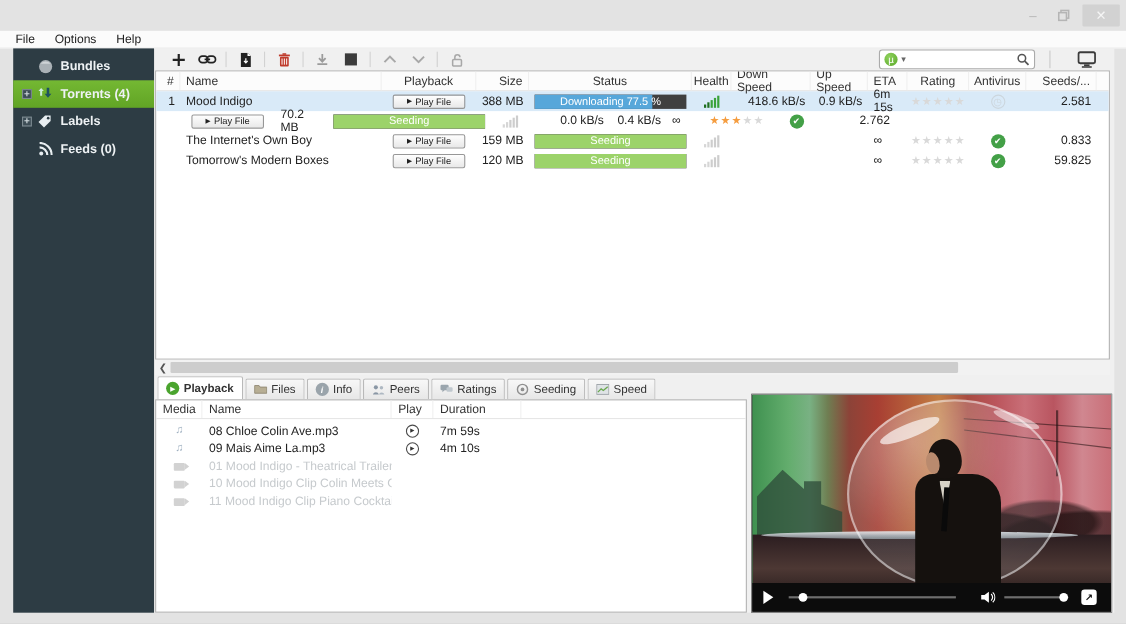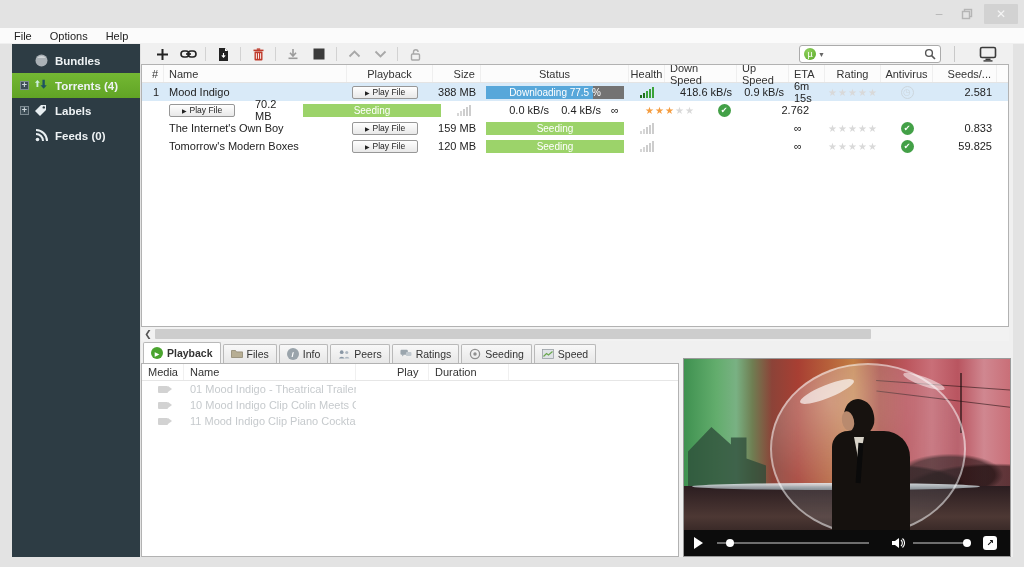--- a/index.html
+++ b/index.html
@@ -42,34 +42,34 @@
   .tsep2{position:absolute;right:58px;top:2px;width:1px;height:16px;background:#c9c9c9;}
   
   .table{position:absolute;top:20px;left:0;width:868px;height:263px;background:#fff;border:1px solid #b2b2b2;overflow:hidden;}
   .thead{display:flex;height:18px;background:#fcfcfc;border-bottom:1px solid #e4e4e4;color:#333;}
   .thead .cell{border-right:1px solid #efefef;display:flex;align-items:center;padding:0 5px;}
   .trow{display:flex;height:18px;align-items:center;}
   .trow .cell{padding:0 5px;display:flex;align-items:center;height:100%;}
   .trow.sel{background:#d9eaf8;}
   .c-num{width:22px;justify-content:flex-end;}
   .c-name{width:183px;}
-  .c-play{width:86px;}
+  .c-play{width:86px;justify-content:center;}
   .c-size{width:48px;justify-content:flex-end;}
   .c-status{width:148px;justify-content:center;}
   .c-health{width:36px;justify-content:center;}
   .c-down{width:72px;justify-content:flex-end;}
   .c-up{width:52px;justify-content:flex-end;}
   .c-eta{width:36px;justify-content:flex-start;}
   .c-rating{width:56px;justify-content:center;}
   .c-av{width:52px;justify-content:center;text-align:center;}
   .c-seeds{width:64px;justify-content:flex-end;}
   .playbtn{width:66px;height:13px;border:1px solid #979797;border-radius:2px;font-size:8.5px;
            background:linear-gradient(#fefefe,#e8e8e8);display:flex;align-items:center;justify-content:center;gap:3px;color:#222;}
   .playbtn::before{content:"▶";font-size:6px;}
-  .bar{width:100%;height:13px;background:#737373;position:relative;overflow:hidden;}
+  .bar{width:100%;height:13px;background:#404040;position:relative;overflow:hidden;}
   .bar-fill{position:absolute;left:0;top:0;bottom:0;}
   .bar-fill.downloading{background:#57a7da;}
   .bar-fill.seeding{background:#9cd36a;}
   .bar-label{position:relative;z-index:1;width:100%;text-align:center;color:#fff;font-size:10px;line-height:13px;}
   .health{display:flex;align-items:flex-end;gap:1px;height:12px;}
   .health i{display:block;width:2px;}
   .health i:nth-child(1){height:3px;}.health i:nth-child(2){height:5px;}
   .health i:nth-child(3){height:7px;}.health i:nth-child(4){height:9px;}
   .health i:nth-child(5){height:11px;}
   .health.active i{background:#3aa23a;}
@@ -526,22 +526,42 @@
         </span>
         <span>Speed</span>
       </div>
     </div>
 
     <div class="bottom">
       <div class="filelist">
         <div class="fl-head">
           <div class="fcell f-media" style="justify-content:flex-start;">Media</div>
           <div class="fcell f-name">Name</div>
-          <div class="fcell f-play" style="justify-content:flex-start;margin-left:35px;">Play</div>
+          <div class="fcell f-play" style="justify-content:flex-start;">Play</div>
           <div class="fcell f-dur">Duration</div>
+        </div>
+        <div class="frow" style="margin-top:3px;">
+          <span class="f-media">
+              <span class="media-ic audio"></span>
+            </span>
+          <span class="f-name">08 Chloe Colin Ave.mp3</span>
+          <span class="f-play">
+              <span class="pcircle playbtn-file">▶</span>
+            </span>
+          <span class="f-dur">7m 59s</span>
+        </div>
+        <div class="frow">
+          <span class="f-media">
+              <span class="media-ic audio"></span>
+            </span>
+          <span class="f-name">09 Mais Aime La.mp3</span>
+          <span class="f-play">
+              <span class="pcircle playbtn-file">▶</span>
+            </span>
+          <span class="f-dur">4m 10s</span>
         </div>
         <div class="frow muted">
           <span class="f-media">
               <span class="media-ic video"></span>
             </span>
           <span class="f-name">01 Mood Indigo - Theatrical Trailer.m...</span>
           <span class="f-play">
               <span class="pcircle playbtn-file" style="visibility: hidden;">▶</span>
             </span>
           <span class="f-dur"></span>

